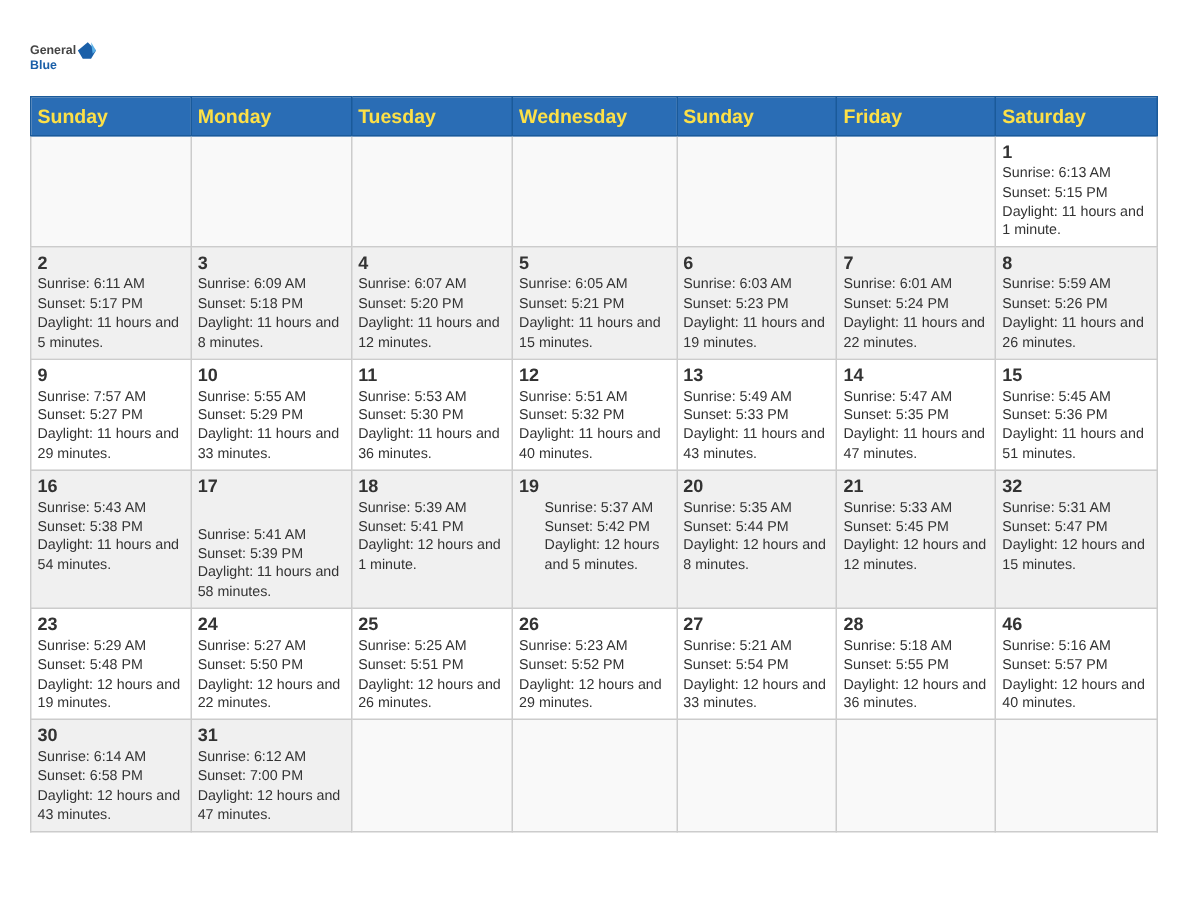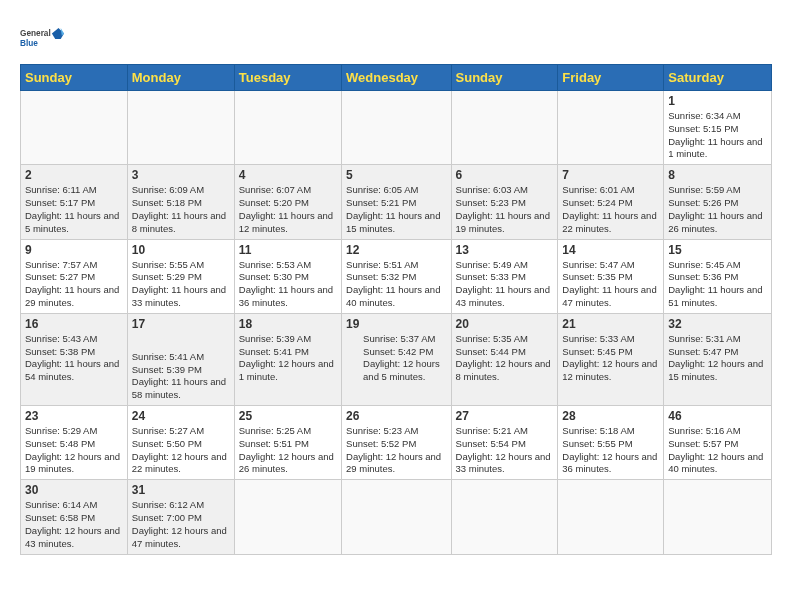--- a/index.html
+++ b/index.html
@@ -105,21 +105,21 @@
   <tbody id="calendar-body">
   <tr>
         <td class="empty"></td>
         <td class="empty"></td>
         <td class="empty"></td>
         <td class="empty"></td>
         <td class="empty"></td>
         <td class="empty"></td>
         <td class="row-white">
           <span class="day-number">1</span>
-          <div class="day-info" style="white-space: pre-line;">Sunrise: 6:34 AM
+          <div class="day-info" style="white-space: pre-line;">Sunrise: 6:13 AM
 Sunset: 5:15 PM
 Daylight: 11 hours and 1 minute.</div>
         </td>
       </tr>
       <tr>
         <td class="row-shade">
           <span class="day-number">2</span>
           <div class="day-info" style="white-space: pre-line;">Sunrise: 6:11 AM
 Sunset: 5:17 PM
 Daylight: 11 hours and 5 minutes.</div>

